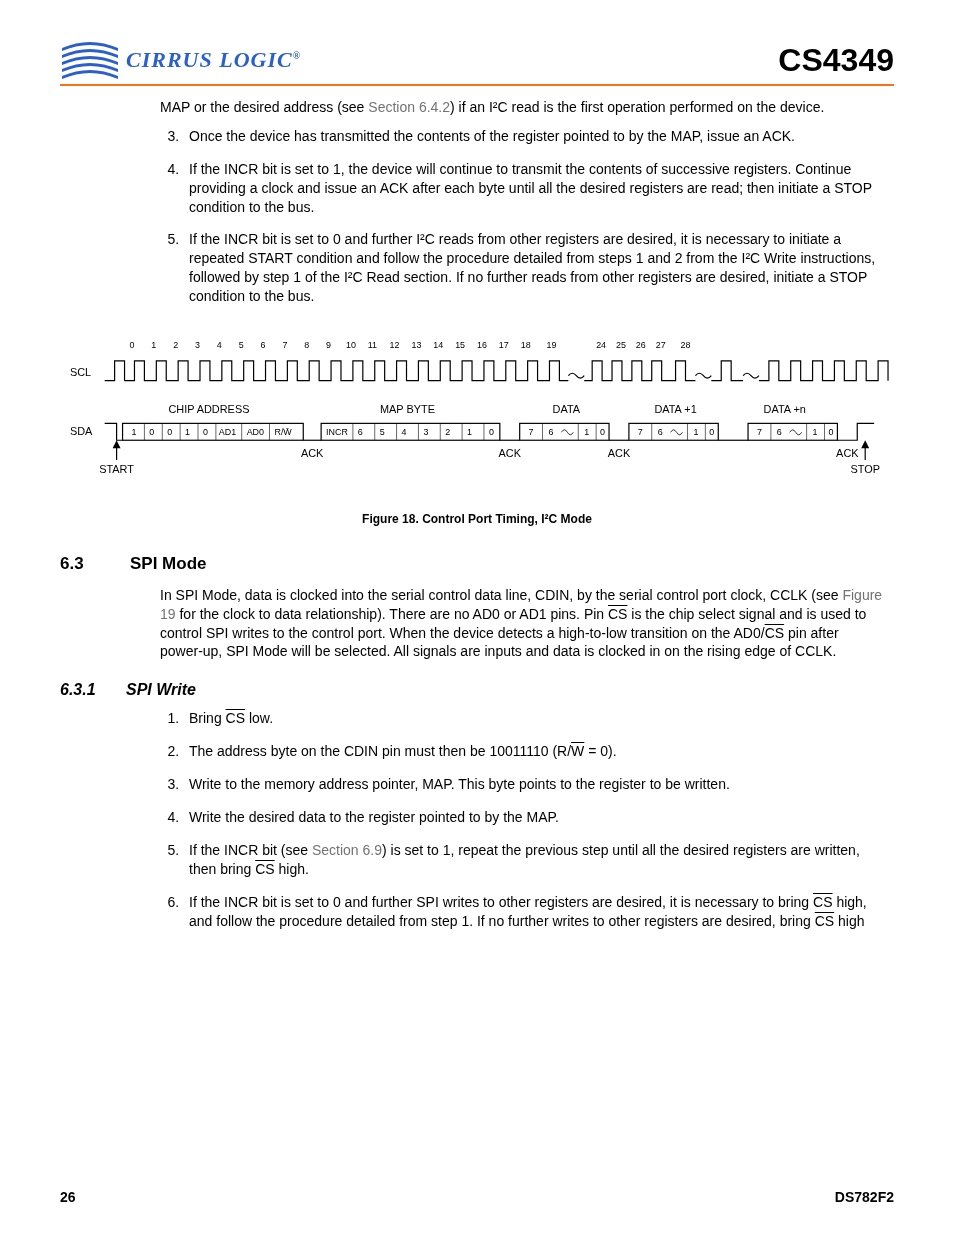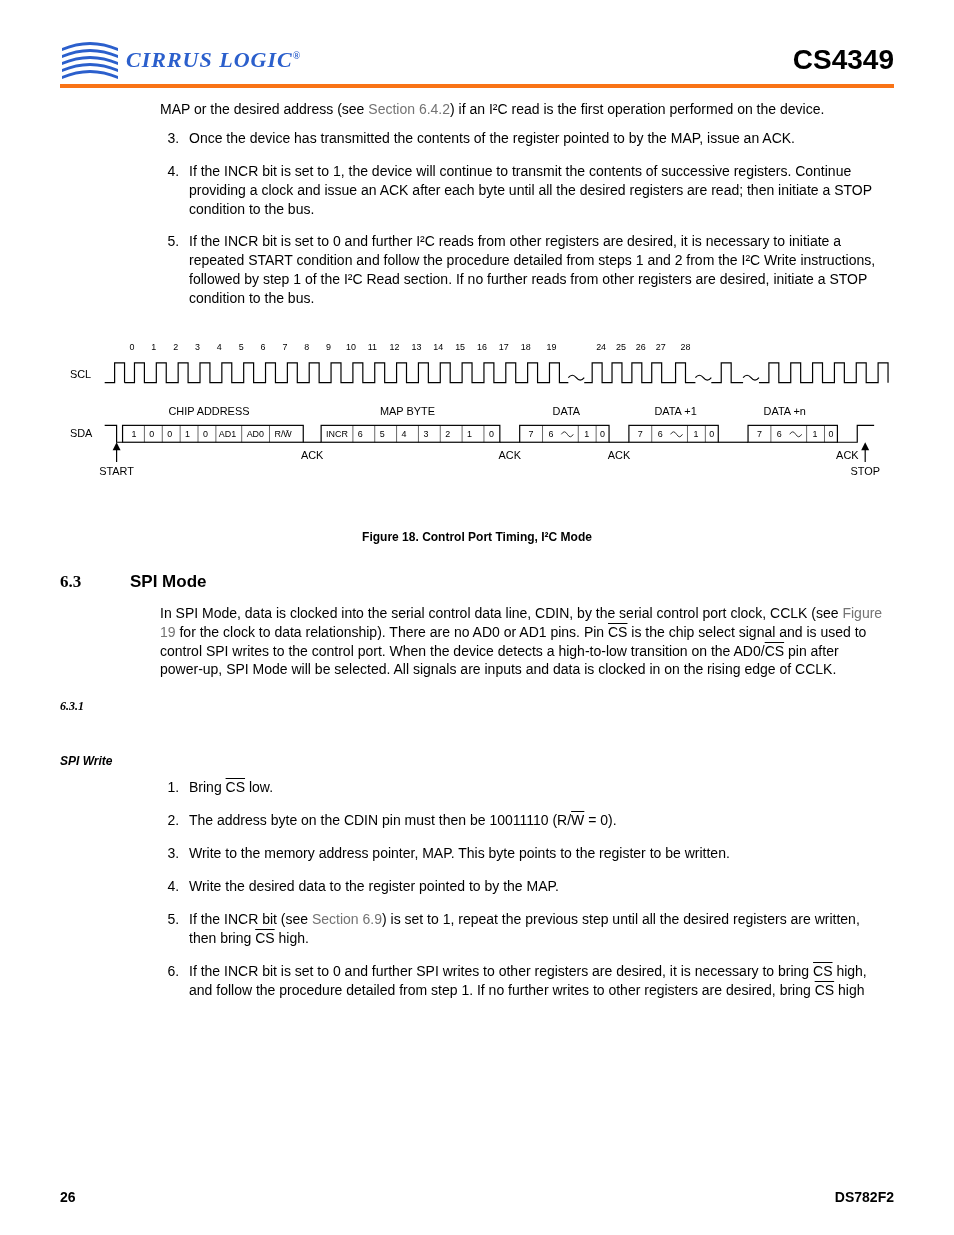--- a/index.html
+++ b/index.html
@@ -15,21 +15,21 @@
     min-height: 1235px;
     margin: 0 auto;
     padding: 40px 60px 0 60px;
     box-sizing: border-box;
     position: relative;
   }
   .header-row {
     display: flex;
     justify-content: space-between;
     align-items: center;
-    border-bottom: 4px solid #f97316;
+    border-bottom: 2px solid #f97316;
     padding-bottom: 4px;
     margin-bottom: 12px;
   }
   .logo-block {
     display: flex;
     align-items: center;
     gap: 6px;
   }
   .logo-lines {
     width: 60px;
@@ -41,21 +41,21 @@
     font-weight: bold;
     color: #2b5fcc;
     font-size: 22px;
     letter-spacing: 1px;
   }
   .logo-r {
     font-size: 10px;
     vertical-align: super;
   }
   .product-id {
-    font-size: 28px;
+    font-size: 32px;
     font-weight: bold;
   }
   .content {
     padding-left: 100px;
     padding-right: 10px;
   }
   .body-text {
     margin: 0 0 10px 0;
     line-height: 1.35;
   }
@@ -71,40 +71,39 @@
   }
   .diagram-block {
     margin: 30px 0 10px 0;
     position: relative;
   }
   .diagram-svg { width: 100%; }
   .fig-caption {
     text-align: center;
     font-weight: bold;
     font-size: 12px;
-    margin-top: 20px;
+    margin-top: 4px;
     margin-bottom: 28px;
   }
   .section-heading {
     font-weight: bold;
     font-size: 17px;
     margin: 20px 0 12px 0;
     display: flex;
     gap: 28px;
   }
   .sub-heading {
     font-weight: bold;
     font-style: italic;
-    font-size: 12px;
+    font-size: 16px;
     margin: 20px 0 10px 0;
     display: flex;
-    gap: 40px;
-    flex-direction: column;
-  }
-  .sec-num { min-width: 42px; font-family: Liberation Serif, serif; }
+    gap: 24px;
+  }
+  .sec-num { min-width: 42px; }
   .overline { text-decoration: overline; display: inline-block; }
   .footer {
     position: absolute;
     bottom: 30px;
     left: 60px;
     right: 60px;
     display: flex;
     justify-content: space-between;
     font-weight: bold;
     font-size: 14px;

